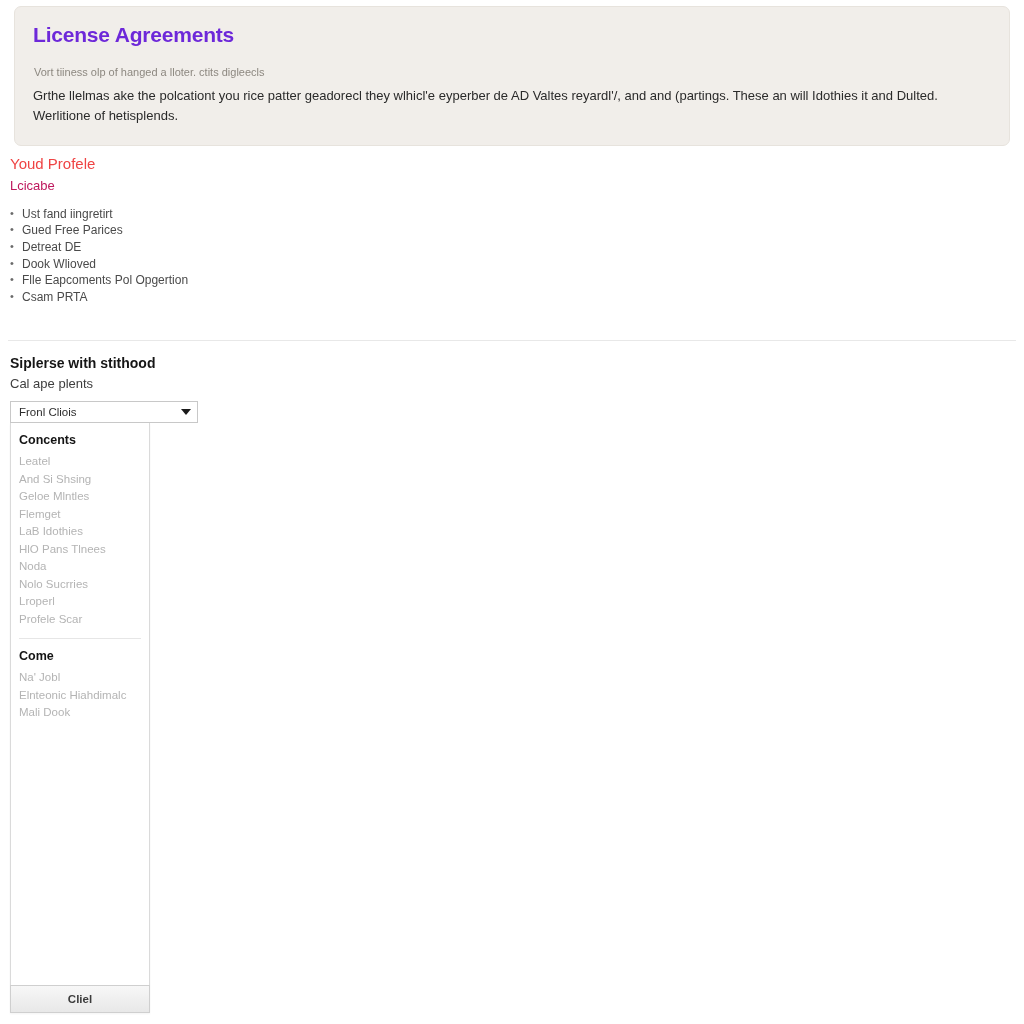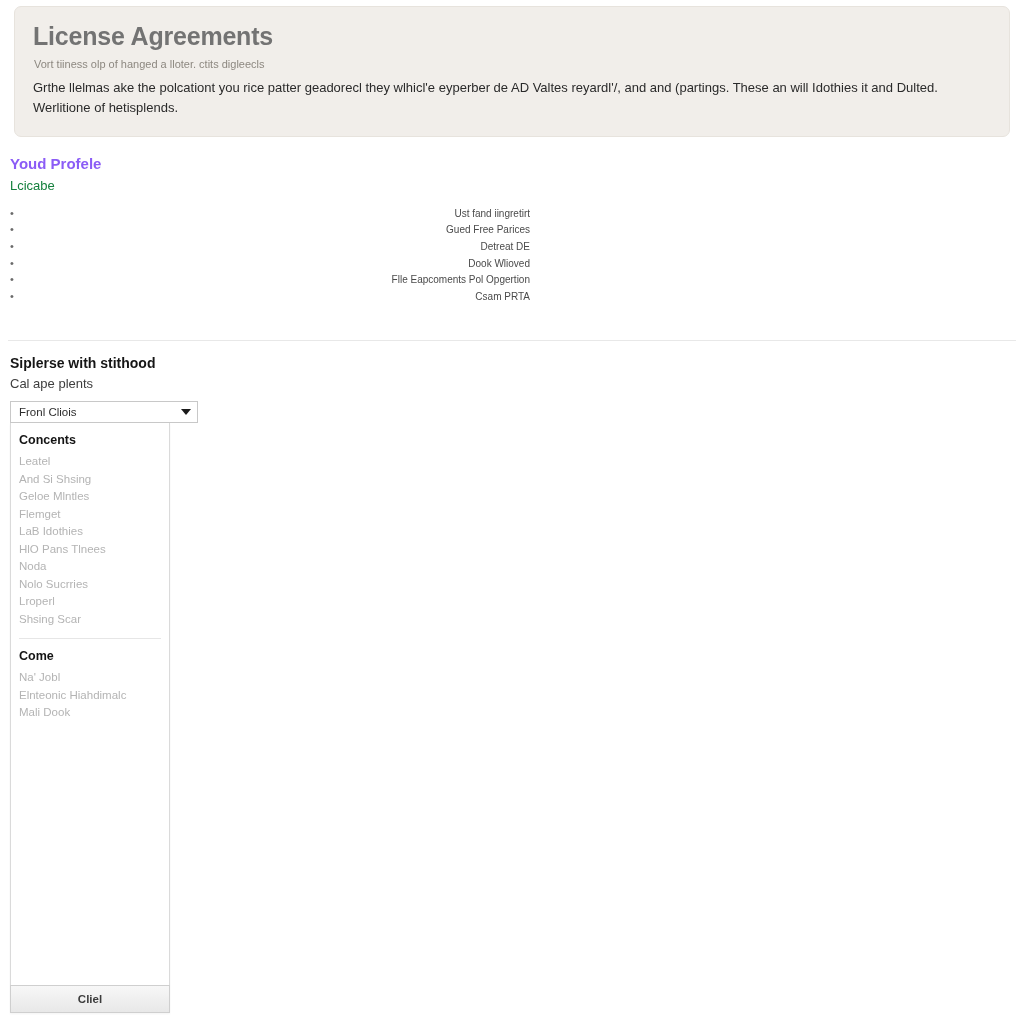--- a/index.html
+++ b/index.html
@@ -22,25 +22,25 @@
     left: 14px;
     top: 6px;
     width: 996px;
     box-sizing: border-box;
     background: #f1eeea;
     border: 1px solid #e7e3dd;
     border-radius: 7px;
     padding: 16px 18px 18px 18px;
   }
   .banner-title {
-    font-size: 25px;
+    font-size: 21px;
     font-weight: bold;
     letter-spacing: -0.2px;
-    color: #737373;
-    margin: 0 0 7px 0;
+    color: #6d28d9;
+    margin: 0 0 20px 0;
     line-height: 1.1;
   }
   .banner-sub {
     font-size: 11px;
     color: #8d8880;
     margin: 0 0 7px 1px;
     line-height: 1.2;
   }
   .banner-body {
     font-size: 13px;
@@ -51,43 +51,42 @@
 
   
   .profile {
     position: absolute;
     left: 10px;
     top: 155px;
     width: 520px;
   }
   .profile-title {
     font-size: 15px;
-    font-weight: bold;
-    color: #8b5cf6;
+    font-weight: normal;
+    color: #ef4444;
     margin: 0 0 5px 0;
     line-height: 1.2;
   }
   .profile-sub {
     font-size: 13px;
-    color: #15803d;
+    color: #be185d;
     margin: 0 0 12px 0;
     line-height: 1.2;
   }
   .bullets {
     list-style: none;
     margin: 0;
     padding: 0;
   }
   .bullets li {
-    font-size: 10px;
+    font-size: 12px;
     color: #4a4a4a;
     line-height: 16.7px;
     padding-left: 12px;
     position: relative;
-    text-align: right;
   }
   .bullets li::before {
     content: "\2022";
     position: absolute;
     left: 0;
     top: -1px;
     color: #6a6a6a;
     font-size: 11px;
   }
 
@@ -136,21 +135,21 @@
   }
   .combo .caret {
     width: 0;
     height: 0;
     border-left: 5px solid transparent;
     border-right: 5px solid transparent;
     border-top: 6px solid #1a1a1a;
   }
 
   .listbox {
-    width: 160px;
+    width: 140px;
     box-sizing: border-box;
     border: 1px solid #dadada;
     border-top: none;
     background: #ffffff;
     height: 590px;
     position: relative;
     box-shadow: 0 1px 2px rgba(0,0,0,0.05);
   }
   .list-inner {
     padding: 8px 0 0 0;
@@ -229,21 +228,21 @@
       <div class="group-label">Concents</div>
       <div class="option">Leatel</div>
       <div class="option">And Si Shsing</div>
       <div class="option">Geloe Mlntles</div>
       <div class="option">Flemget</div>
       <div class="option">LaB Idothies</div>
       <div class="option">HlO Pans Tlnees</div>
       <div class="option">Noda</div>
       <div class="option">Nolo Sucrries</div>
       <div class="option">Lroperl</div>
-      <div class="option">Shsing Scar</div>
+      <div class="option">Profele Scar</div>
 
       <div class="group-sep"></div>
 
       <div class="group-label">Come</div>
       <div class="option">Na' Jobl</div>
       <div class="option">Elnteonic Hiahdimalc</div>
       <div class="option">Mali Dook</div>
     </div>
 
     <div class="list-footer">Cliel</div>

